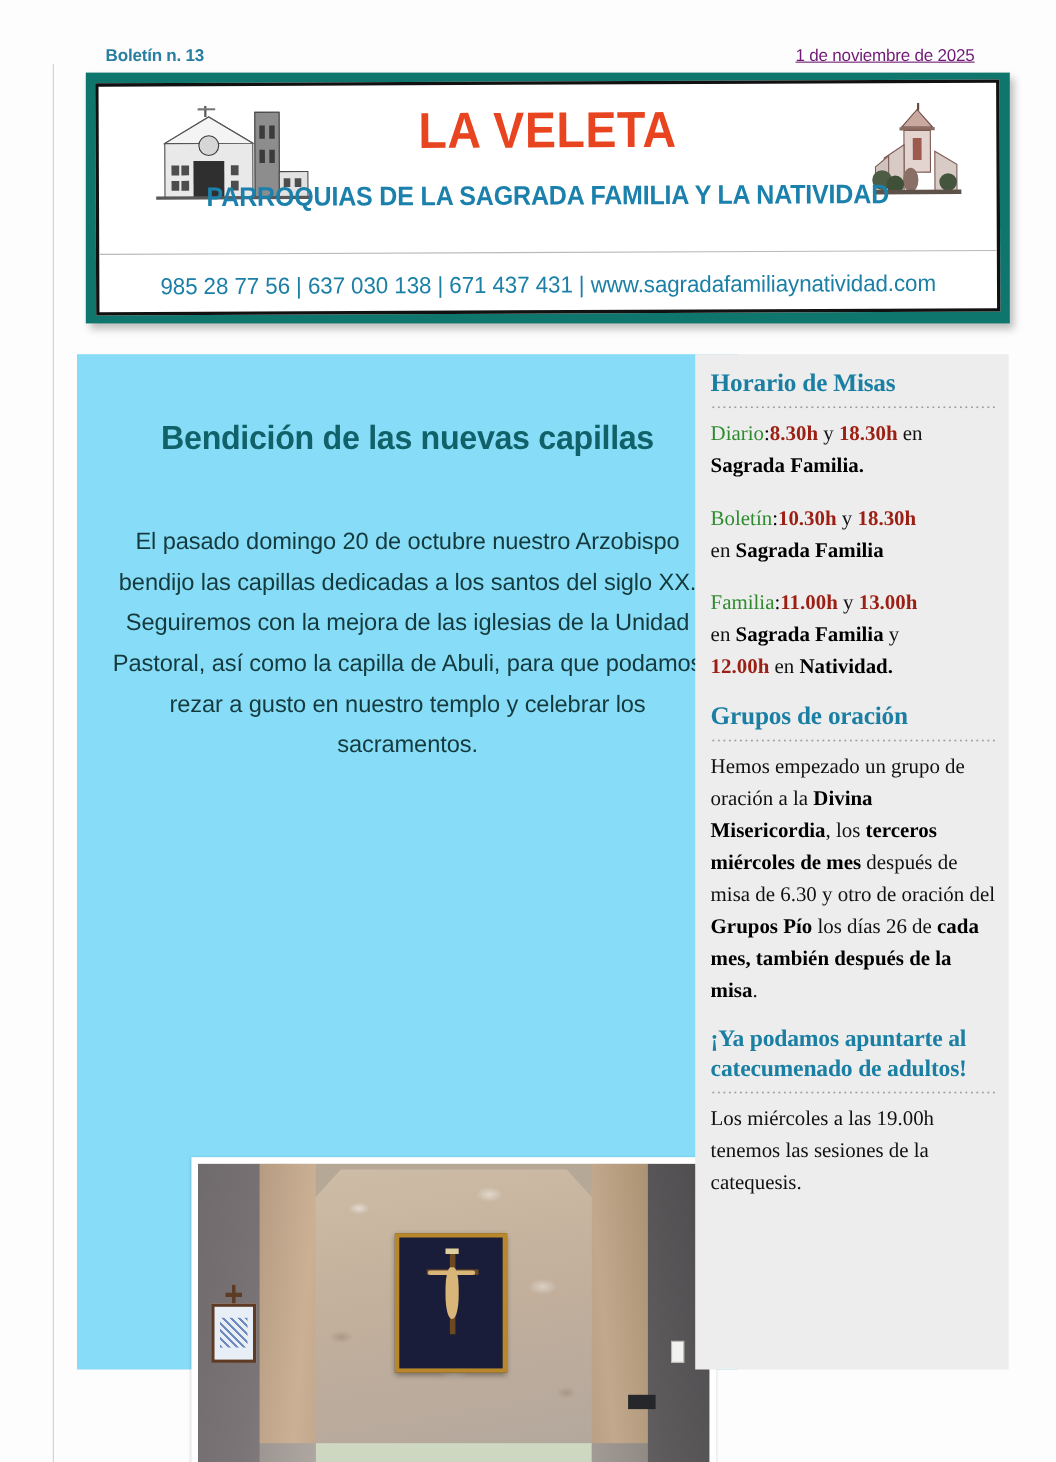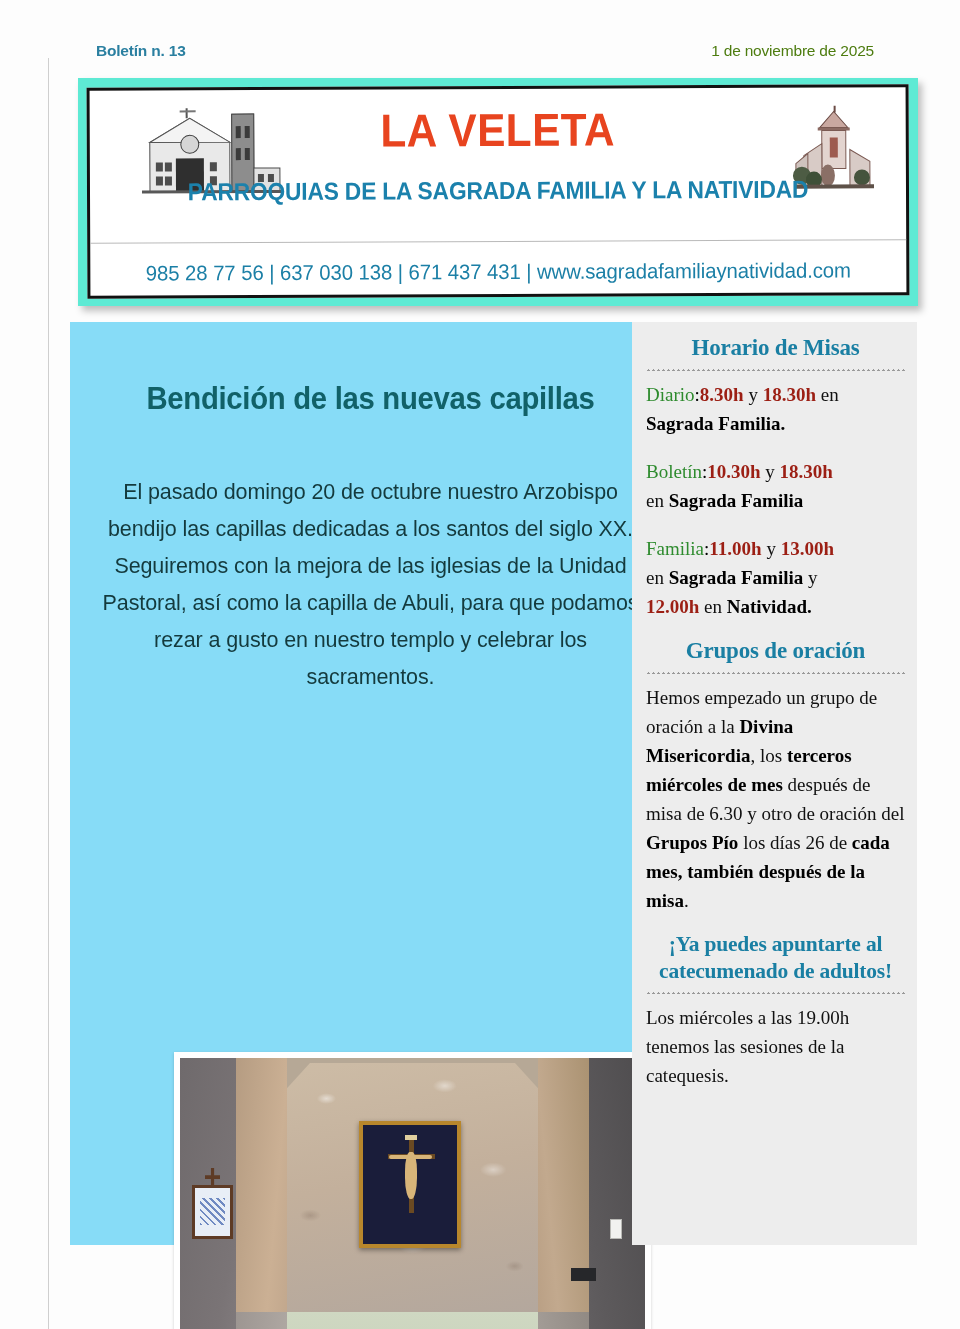--- a/index.html
+++ b/index.html
@@ -12,26 +12,26 @@
     position:relative;
   }
   .page{position:absolute;inset:0;background:#fdfdfd;}
 
   
   .guide-line{position:absolute;left:48px;top:58px;width:1px;height:1300px;background:#cfcfcf;}
 
   
   .top-header{position:absolute;left:96px;top:42px;width:790px;height:26px;}
   .top-header .bulletin{position:absolute;left:0;top:0;font-size:15.5px;font-weight:600;color:#2a7fa0;letter-spacing:-.2px;}
-  .top-header .date{position:absolute;right:12px;top:0;font-size:15.5px;font-weight:500;color:#4d7c0f;letter-spacing:-.2px;}
+  .top-header .date{position:absolute;right:0;top:0;font-size:15.5px;font-weight:500;color:#701a75;letter-spacing:-.2px;text-decoration:underline;}
 
   
   .masthead{
-    position:absolute;left:78px;top:78px;width:840px;height:228px;
-    background:#5eead4;
+    position:absolute;left:78px;top:66px;width:840px;height:228px;
+    background:#0f766e;
     box-shadow:4px 5px 7px rgba(0,0,0,.25);
   }
   .masthead-inner{
     position:absolute;left:9px;top:8px;right:9px;bottom:9px;
     border:3px solid #111;
     background:#fff;
     transform:rotate(-0.25deg);
   }
   .mast-main{position:absolute;left:0;right:0;top:0;height:150px;}
   .mast-title{
@@ -131,21 +131,21 @@
   .ph-panel{position:absolute;right:10.5%;top:43%;width:5.5%;height:2.6%;background:#26272a;}
 
   
   .sidebar{
     position:absolute;left:632px;top:322px;width:285px;height:923px;
     background:#ededed;
     padding:0;box-sizing:border-box;
   }
   .sb-inner{position:absolute;left:14px;right:12px;top:12px;}
   .sb-h{
-    text-align:center;font-family:"Liberation Serif",serif;font-weight:bold;
+    font-family:"Liberation Serif",serif;font-weight:bold;
     color:#1a7fa3;font-size:23px;line-height:28px;margin:0 0 6px 0;letter-spacing:-.2px;
   }
   .sb-h.small{font-size:21.5px;line-height:27px;}
   .dots{height:3px;margin:2px 0 9px 0;
     background-image:radial-gradient(circle,#9a9a9a 1px,transparent 1.3px);
     background-size:5px 3px;background-repeat:repeat-x;background-position:0 1px;}
   .sb-p{
     font-family:"Liberation Serif",serif;font-size:19px;line-height:29px;
     color:#111;margin:0 0 16px 0;
   }
@@ -274,20 +274,20 @@
 
       <p class="sb-p">
         <span class="g">Familia</span><span class="blk">:</span><span class="r">11.00h</span><span> y </span><span class="r">13.00h</span><br><span>en </span><span class="b">Sagrada Familia</span><span> y </span><br><span class="r">12.00h</span><span> en </span><span class="b">Natividad.</span>
       </p>
 
       <h2 class="sb-h">Grupos de oración</h2>
       <div class="dots"></div>
 
       <p class="sb-p"><span>Hemos empezado un grupo de oración a la </span><span class="b">Divina Misericordia</span><span>, los </span><span class="b">terceros miércoles de mes</span><span> después de misa de 6.30 y otro de oración del </span><span class="b">Grupos Pío</span><span> los días 26 de </span><span class="b">cada mes, también después de la misa</span><span>.</span></p>
 
-      <h2 class="sb-h small">¡Ya puedes apuntarte al catecumenado de adultos!</h2>
+      <h2 class="sb-h small">¡Ya podamos apuntarte al catecumenado de adultos!</h2>
       <div class="dots"></div>
 
       <p class="sb-p">Los miércoles a las 19.00h tenemos las sesiones de la catequesis.</p>
     </div>
   </div>
 
 </div>
 
 </body></html>

